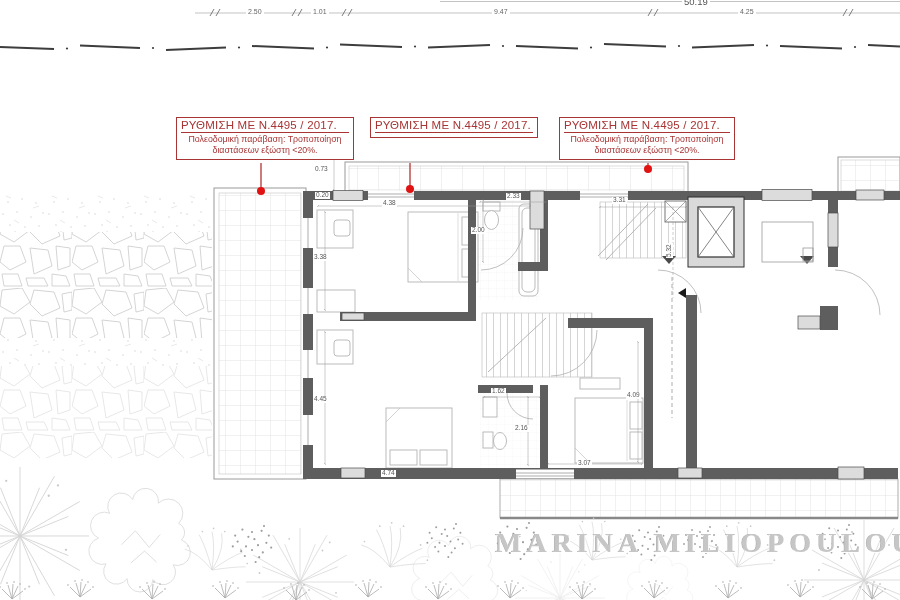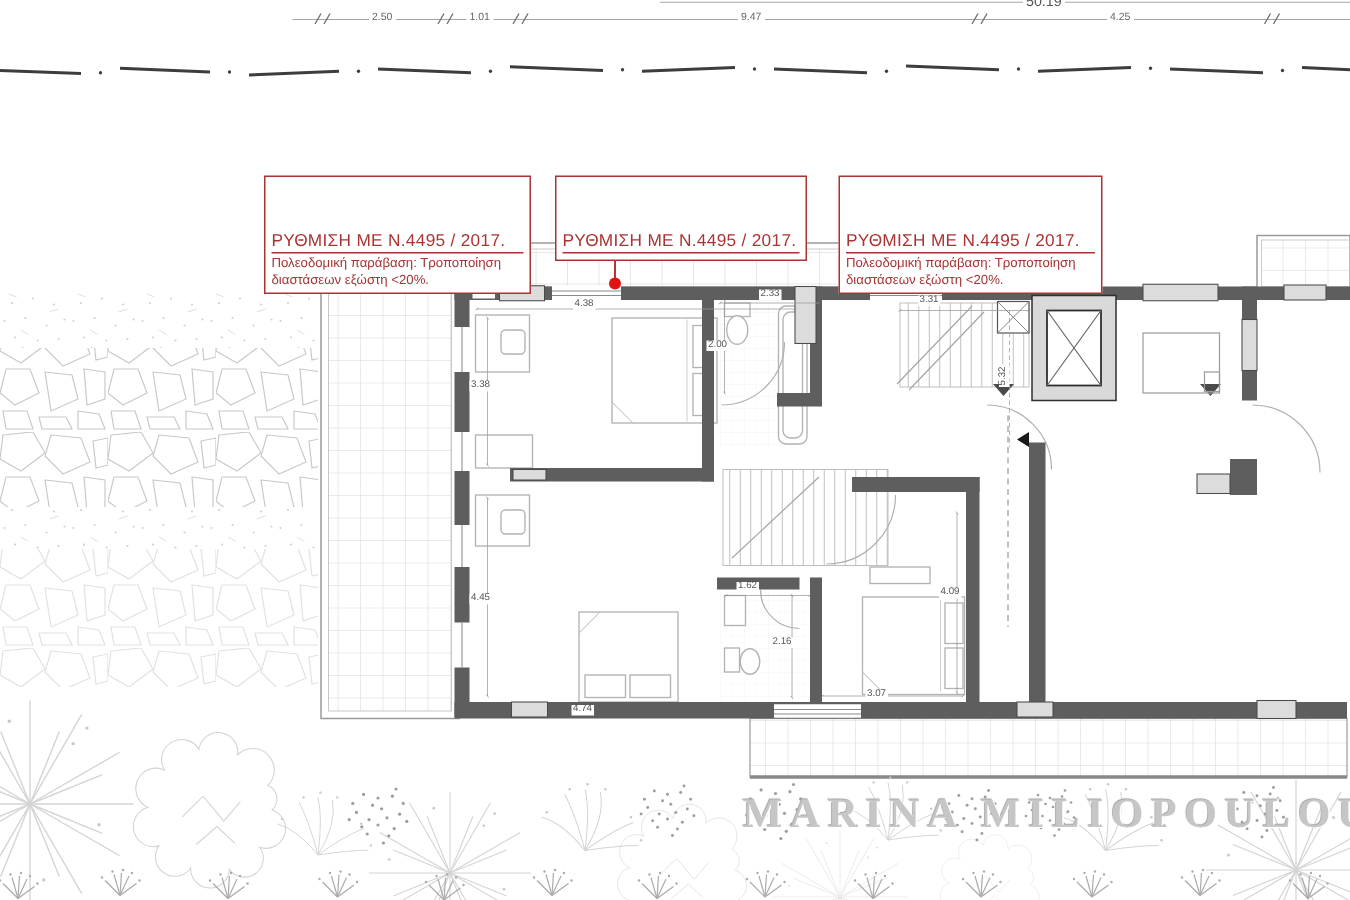--- a/index.html
+++ b/index.html
@@ -3,22 +3,22 @@
 <meta charset="utf-8">
 <style>
   html,body{margin:0;padding:0;background:#fff;}
   .stage{position:relative;width:900px;height:600px;background:#fff;overflow:hidden;
          font-family:"Liberation Sans",sans-serif;}
   .stage svg{position:absolute;left:0;top:0;}
   
   .anno{position:absolute;background:#fff;border:1.5px solid #a83434;color:#a83434;
         padding:1px 4px 3px 4px;box-sizing:border-box;z-index:5;}
   .anno-title{font-size:11.5px;letter-spacing:.2px;white-space:nowrap;
-              border-bottom:1px solid #a83434;padding-bottom:1px;margin-bottom:1px;margin-top:36px;}
-  .anno-body{font-size:8.8px;line-height:1.25;}
+              border-bottom:1px solid #a83434;padding-bottom:1px;margin-bottom:1px;}
+  .anno-body{font-size:8.8px;line-height:1.25;text-align:center;}
   
   .dim{position:absolute;font-size:6.5px;line-height:1;color:#555;background:#fff;
        padding:0 1px;z-index:4;}
   .dim.rot{transform:rotate(-90deg);transform-origin:left top;}
   .tdim{position:absolute;font-size:7px;line-height:1;color:#666;background:#fff;
         padding:0 2px;z-index:4;}
   .tdim.big{font-size:9.5px;color:#555;}
   .watermark{position:absolute;left:495px;top:527px;width:402px;white-space:nowrap;
              font-family:"Liberation Serif",serif;font-size:28px;font-weight:600;
              letter-spacing:5px;color:#c6c6c6;z-index:6;

